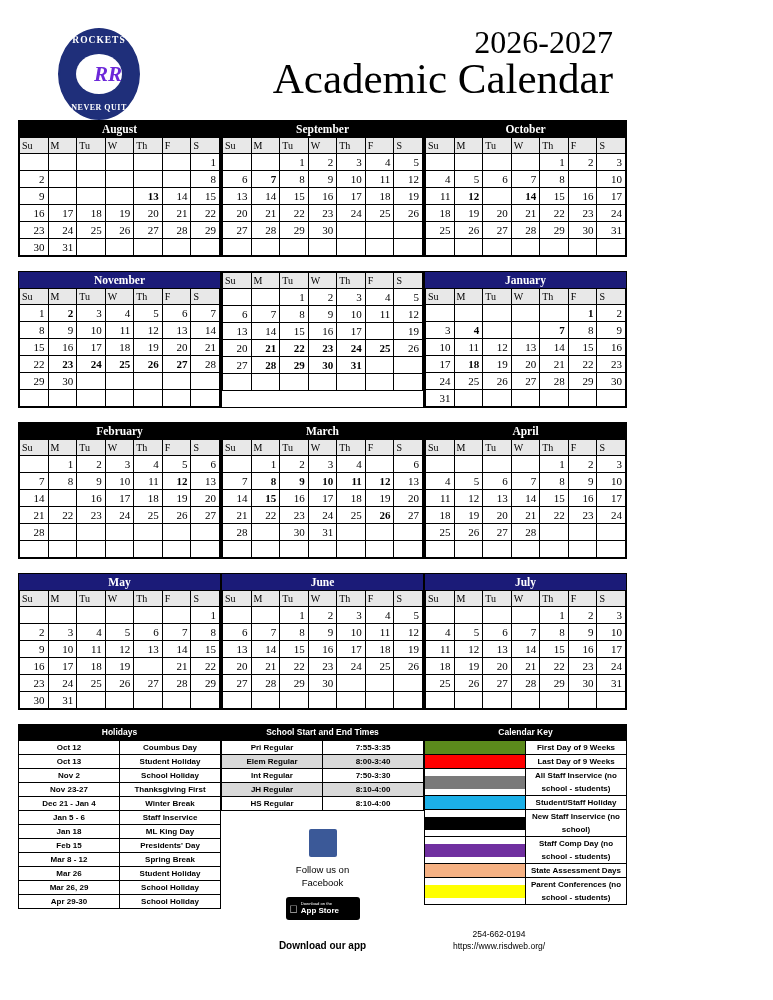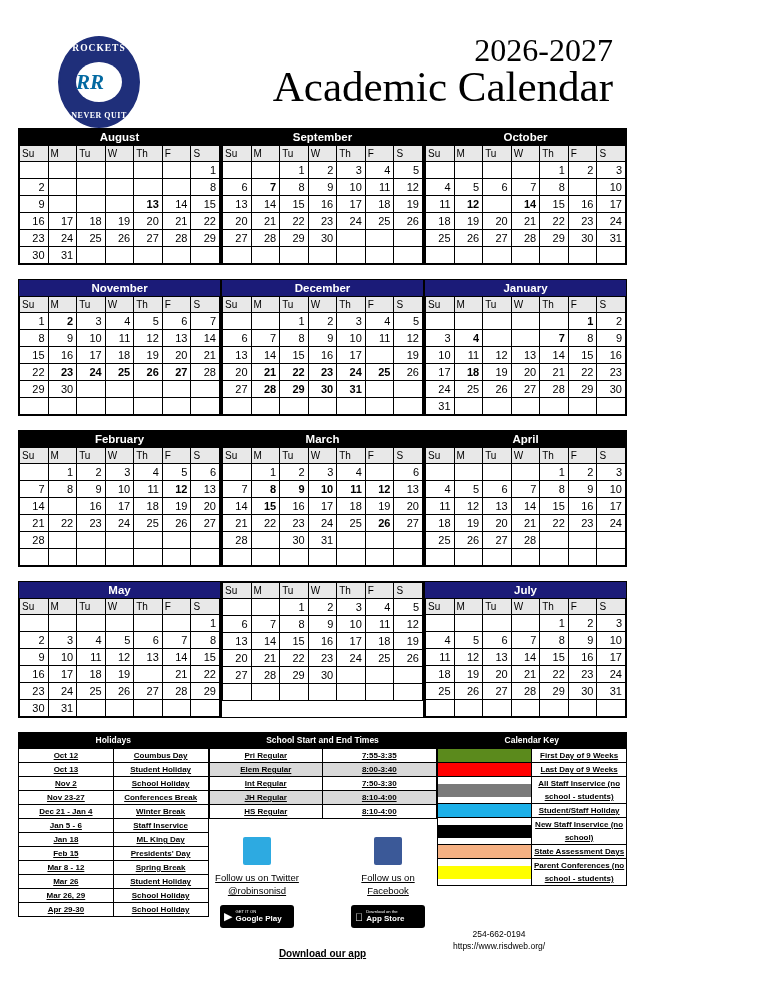--- a/index.html
+++ b/index.html
@@ -13,21 +13,21 @@
     font-family: "Liberation Sans", sans-serif;
     color: #000;
     position: relative;
     overflow: hidden;
   }
   .page {
     width: 645px;
     height: 1000px;
     position: relative;
     box-sizing: border-box;
-    padding: 8px 18px;
+    padding: 0 18px;
   }
 
   
   .header {
     position: relative;
     height: 120px;
   }
   .logo {
     position: absolute;
     left: 40px;
@@ -50,26 +50,26 @@
     width: 46px;
     height: 40px;
     border-radius: 50%;
     background: #ffffff;
   }
   .logo-rr {
     position: absolute;
     left: 0; top: 0;
     width: 46px; height: 40px;
     line-height: 40px;
-    text-align: left;
+    text-align: right;
     font-family: "Liberation Serif", serif;
     font-weight: bold;
     font-style: italic;
     font-size: 21px;
-    color: #0369a1;
+    color: #6d28d9;
   }
   .logo-top-text {
     position: absolute;
     top: 5px; left: 0;
     width: 78px;
     text-align: center;
     color: #fff;
     font-size: 9.5px;
     font-weight: bold;
     letter-spacing: 1px;
@@ -117,20 +117,21 @@
     letter-spacing: 1.5px;
     text-align: center;
     line-height: 17px;
   }
 
   
   .months-row {
     display: flex;
     justify-content: space-between;
     margin-bottom: 14px;
+    font-family: Liberation Serif, serif;
   }
   .month {
     width: 228px;
     border: 1px solid #000;
     box-sizing: border-box;
     background: #fff;
   }
   .month-title {
     background: #000;
     color: #fff;
@@ -171,21 +172,20 @@
   td.c-cyan   { background: #1cb0e8; color: #000; font-weight: bold; }
   td.c-black  { background: #000000; color: #fff; font-weight: bold; }
   td.c-purple { background: #7030a0; color: #fff; font-weight: bold; }
   td.c-yellow { background: #ffff00; color: #000; font-weight: bold; }
 
   
   .bottom-row {
     display: flex;
     justify-content: flex-end;
     align-items: flex-start;
-    text-decoration: underline;
   }
   .bcol { width: 228px; }
   .btab {
     border: 1px solid #000;
     border-collapse: collapse;
     width: 100%;
     table-layout: fixed;
   }
   .btab .bhead {
     background: #000;
@@ -570,21 +570,20 @@
                 <td>&nbsp;</td>
                 <td>&nbsp;</td>
                 <td>&nbsp;</td>
                 <td>&nbsp;</td>
                 <td>&nbsp;</td>
               </tr>
             </tbody>
           </table>
         </div>
         <div class="month">
-          <div class="month-title navy">December</div>
           <table class="cal">
             <thead>
               <tr>
                 <th>Su</th>
                 <th>M</th>
                 <th>Tu</th>
                 <th>W</th>
                 <th>Th</th>
                 <th>F</th>
                 <th>S</th>
@@ -1006,20 +1005,21 @@
                 <td>&nbsp;</td>
                 <td>&nbsp;</td>
                 <td>&nbsp;</td>
                 <td>&nbsp;</td>
                 <td>&nbsp;</td>
               </tr>
             </tbody>
           </table>
         </div>
         <div class="month">
+          <div class="month-title navy">June</div>
           <table class="cal">
             <thead>
               <tr>
                 <th>Su</th>
                 <th>M</th>
                 <th>Tu</th>
                 <th>W</th>
                 <th>Th</th>
                 <th>F</th>
                 <th>S</th>
@@ -1175,21 +1175,21 @@
             <tr>
               <td>Oct 13</td>
               <td>Student Holiday</td>
             </tr>
             <tr>
               <td>Nov 2</td>
               <td>School  Holiday</td>
             </tr>
             <tr>
               <td>Nov 23-27</td>
-              <td>Conferences Break</td>
+              <td>Thanksgiving First</td>
             </tr>
             <tr>
               <td>Dec 21 - Jan 4</td>
               <td>Winter Break</td>
             </tr>
             <tr>
               <td>Jan 5 - 6</td>
               <td>Staff Inservice</td>
             </tr>
             <tr>
@@ -1245,32 +1245,20 @@
               <td class="alt">8:10-4:00</td>
             </tr>
             <tr>
               <td>HS Regular</td>
               <td>8:10-4:00</td>
             </tr>
           </tbody>
       </table>
 
       <div class="social">
-        <div class="social-item">
-          <span class="sq tw"></span>
-          <div class="social-label">Follow us on Twitter</div>
-          <div class="social-label">@robinsonisd</div>
-          <div class="store">
-            <span style="font-size:11px;">▶</span>
-            <span class="st-txt">
-              <span class="st-sm">GET IT ON</span>
-              <span class="st-lg">Google Play</span>
-            </span>
-          </div>
-        </div>
         <div class="social-item">
           <span class="sq fb"></span>
           <div class="social-label">Follow us on</div>
           <div class="social-label">Facebook</div>
           <div class="store">
             <span style="font-size:11px;"></span>
             <span class="st-txt">
               <span class="st-sm">Download on the</span>
               <span class="st-lg">App Store</span>
             </span>
@@ -1314,20 +1302,26 @@
               <td>Student/Staff Holiday</td>
             </tr>
             <tr>
               <td class="swatch-cell">
                 <span class="sw" style="background: rgb(0, 0, 0);"></span>
               </td>
               <td>New Staff Inservice (no school)</td>
             </tr>
             <tr>
               <td class="swatch-cell">
+                <span class="sw" style="background: rgb(112, 48, 160);"></span>
+              </td>
+              <td>Staff Comp Day (no school - students)</td>
+            </tr>
+            <tr>
+              <td class="swatch-cell">
                 <span class="sw" style="background: rgb(245, 177, 131);"></span>
               </td>
               <td>State Assessment Days</td>
             </tr>
             <tr>
               <td class="swatch-cell">
                 <span class="sw" style="background: rgb(255, 255, 0);"></span>
               </td>
               <td>Parent Conferences (no school - students)</td>
             </tr>

